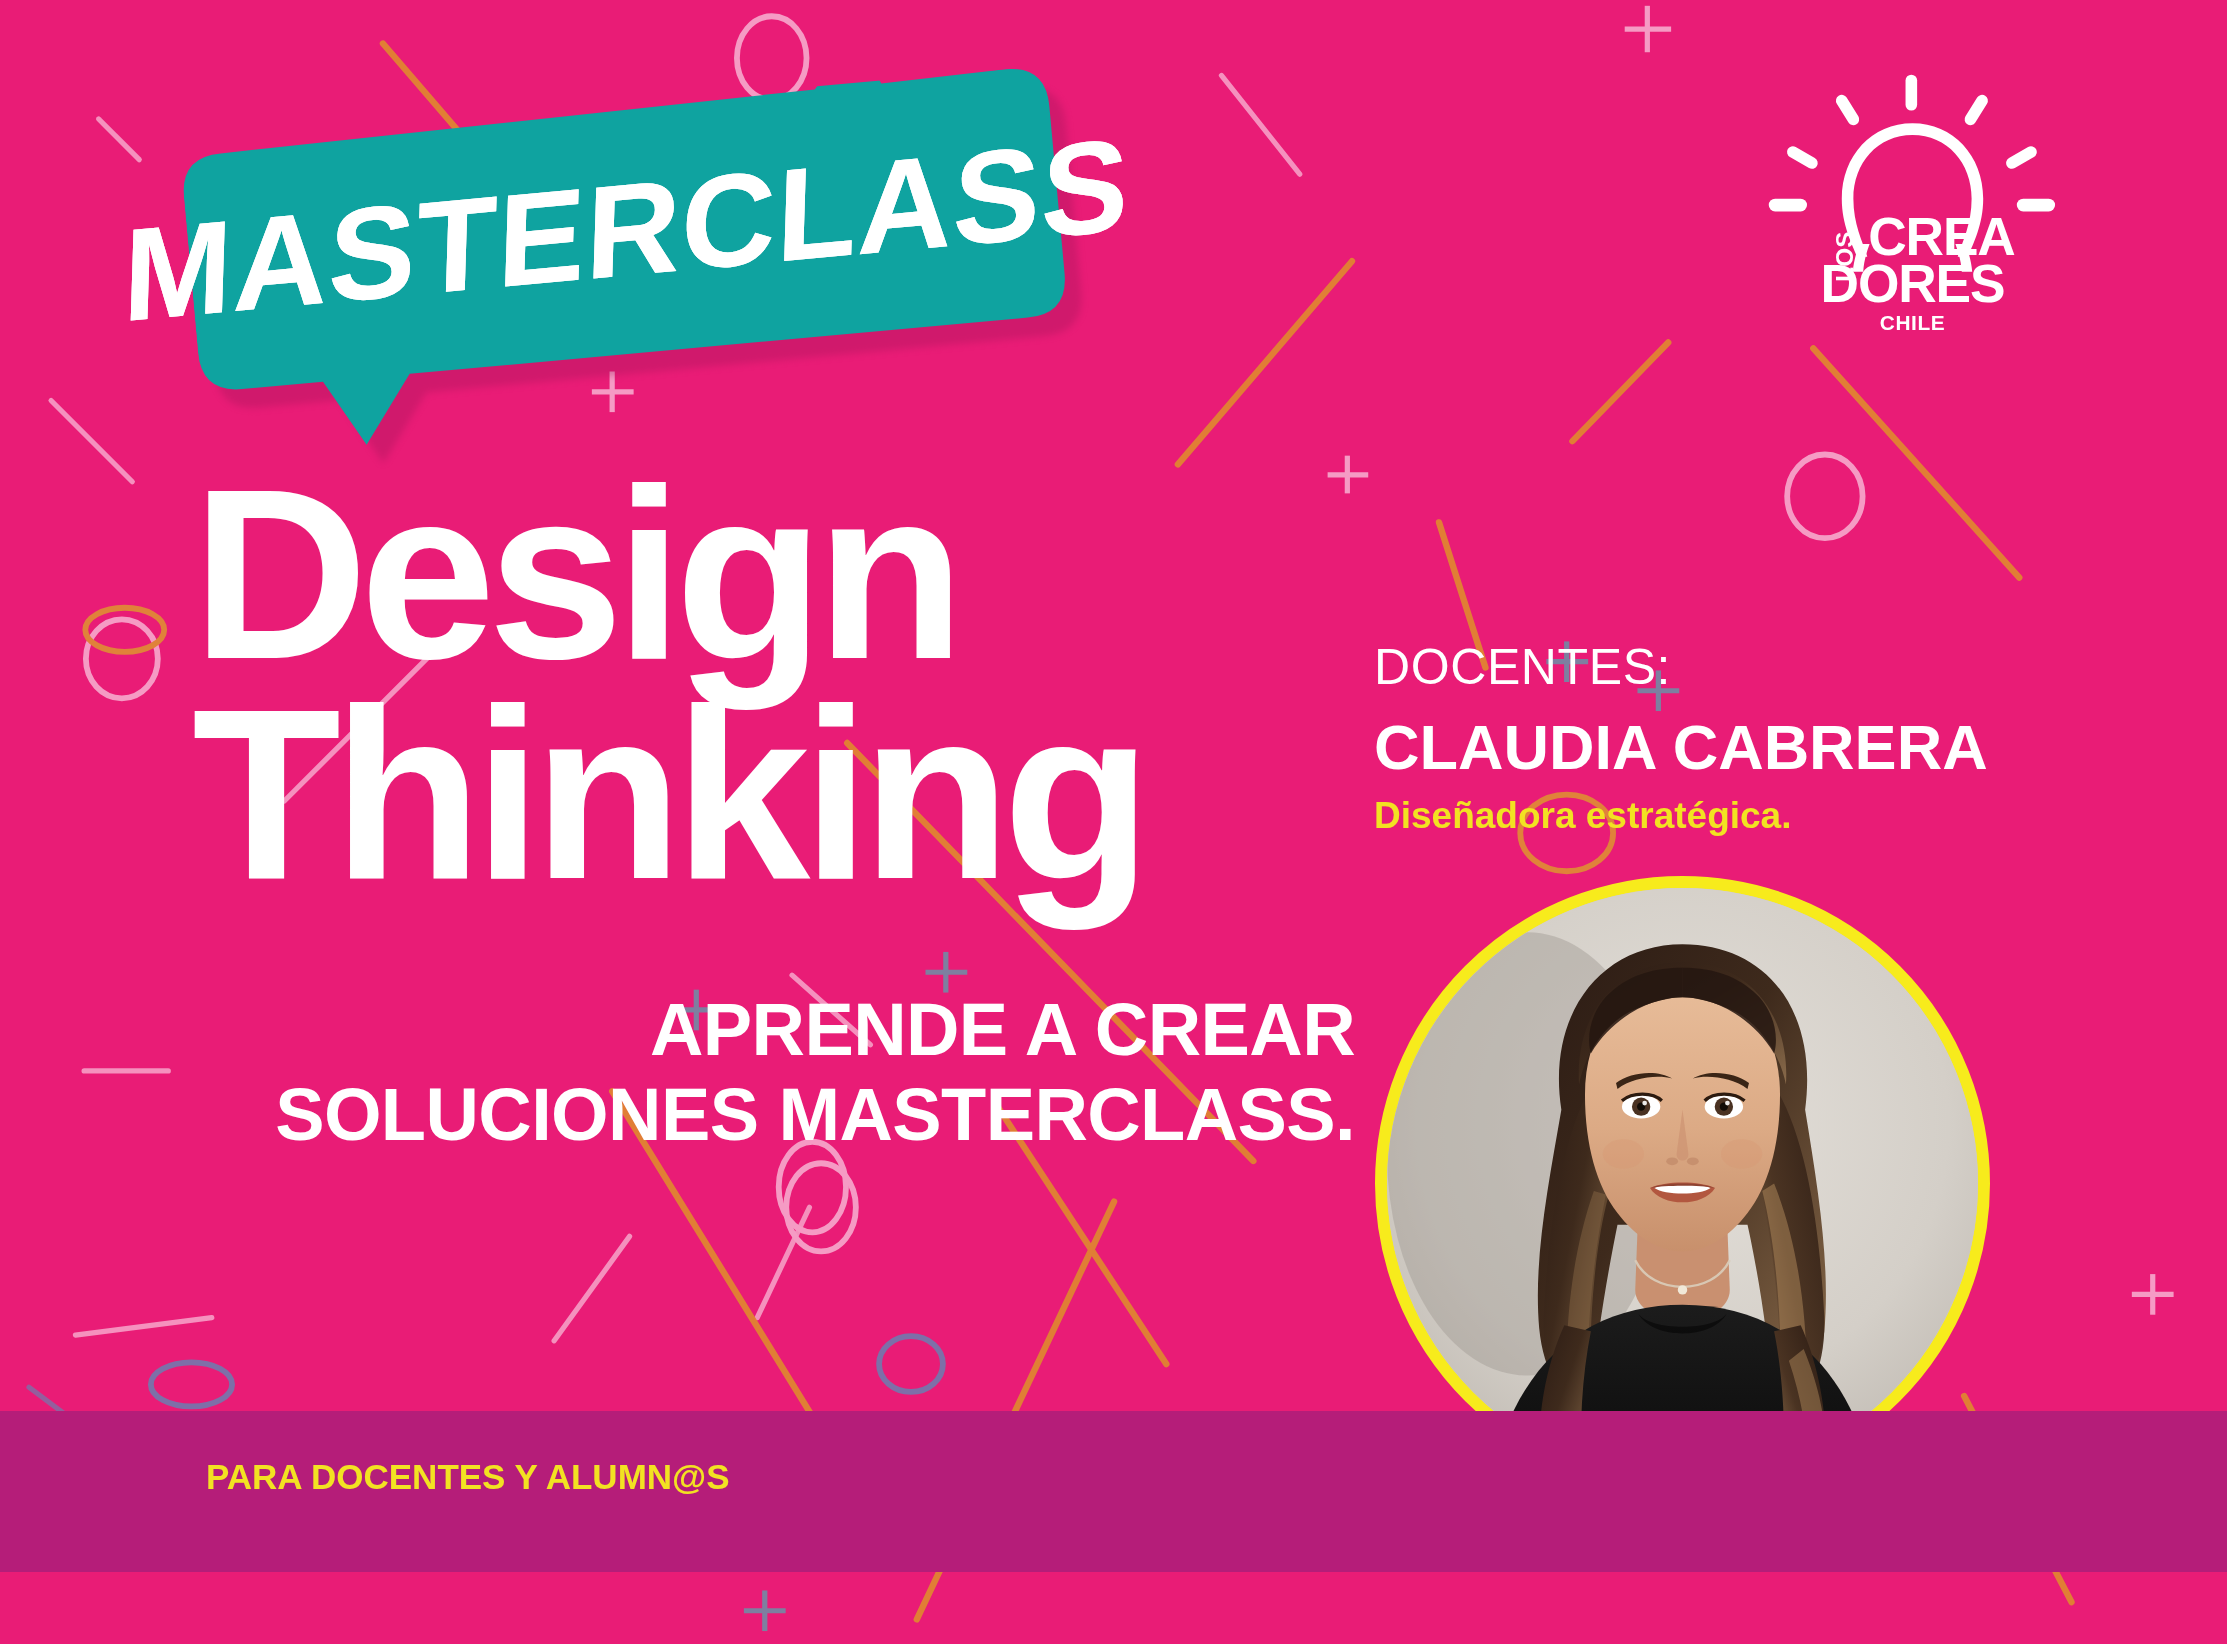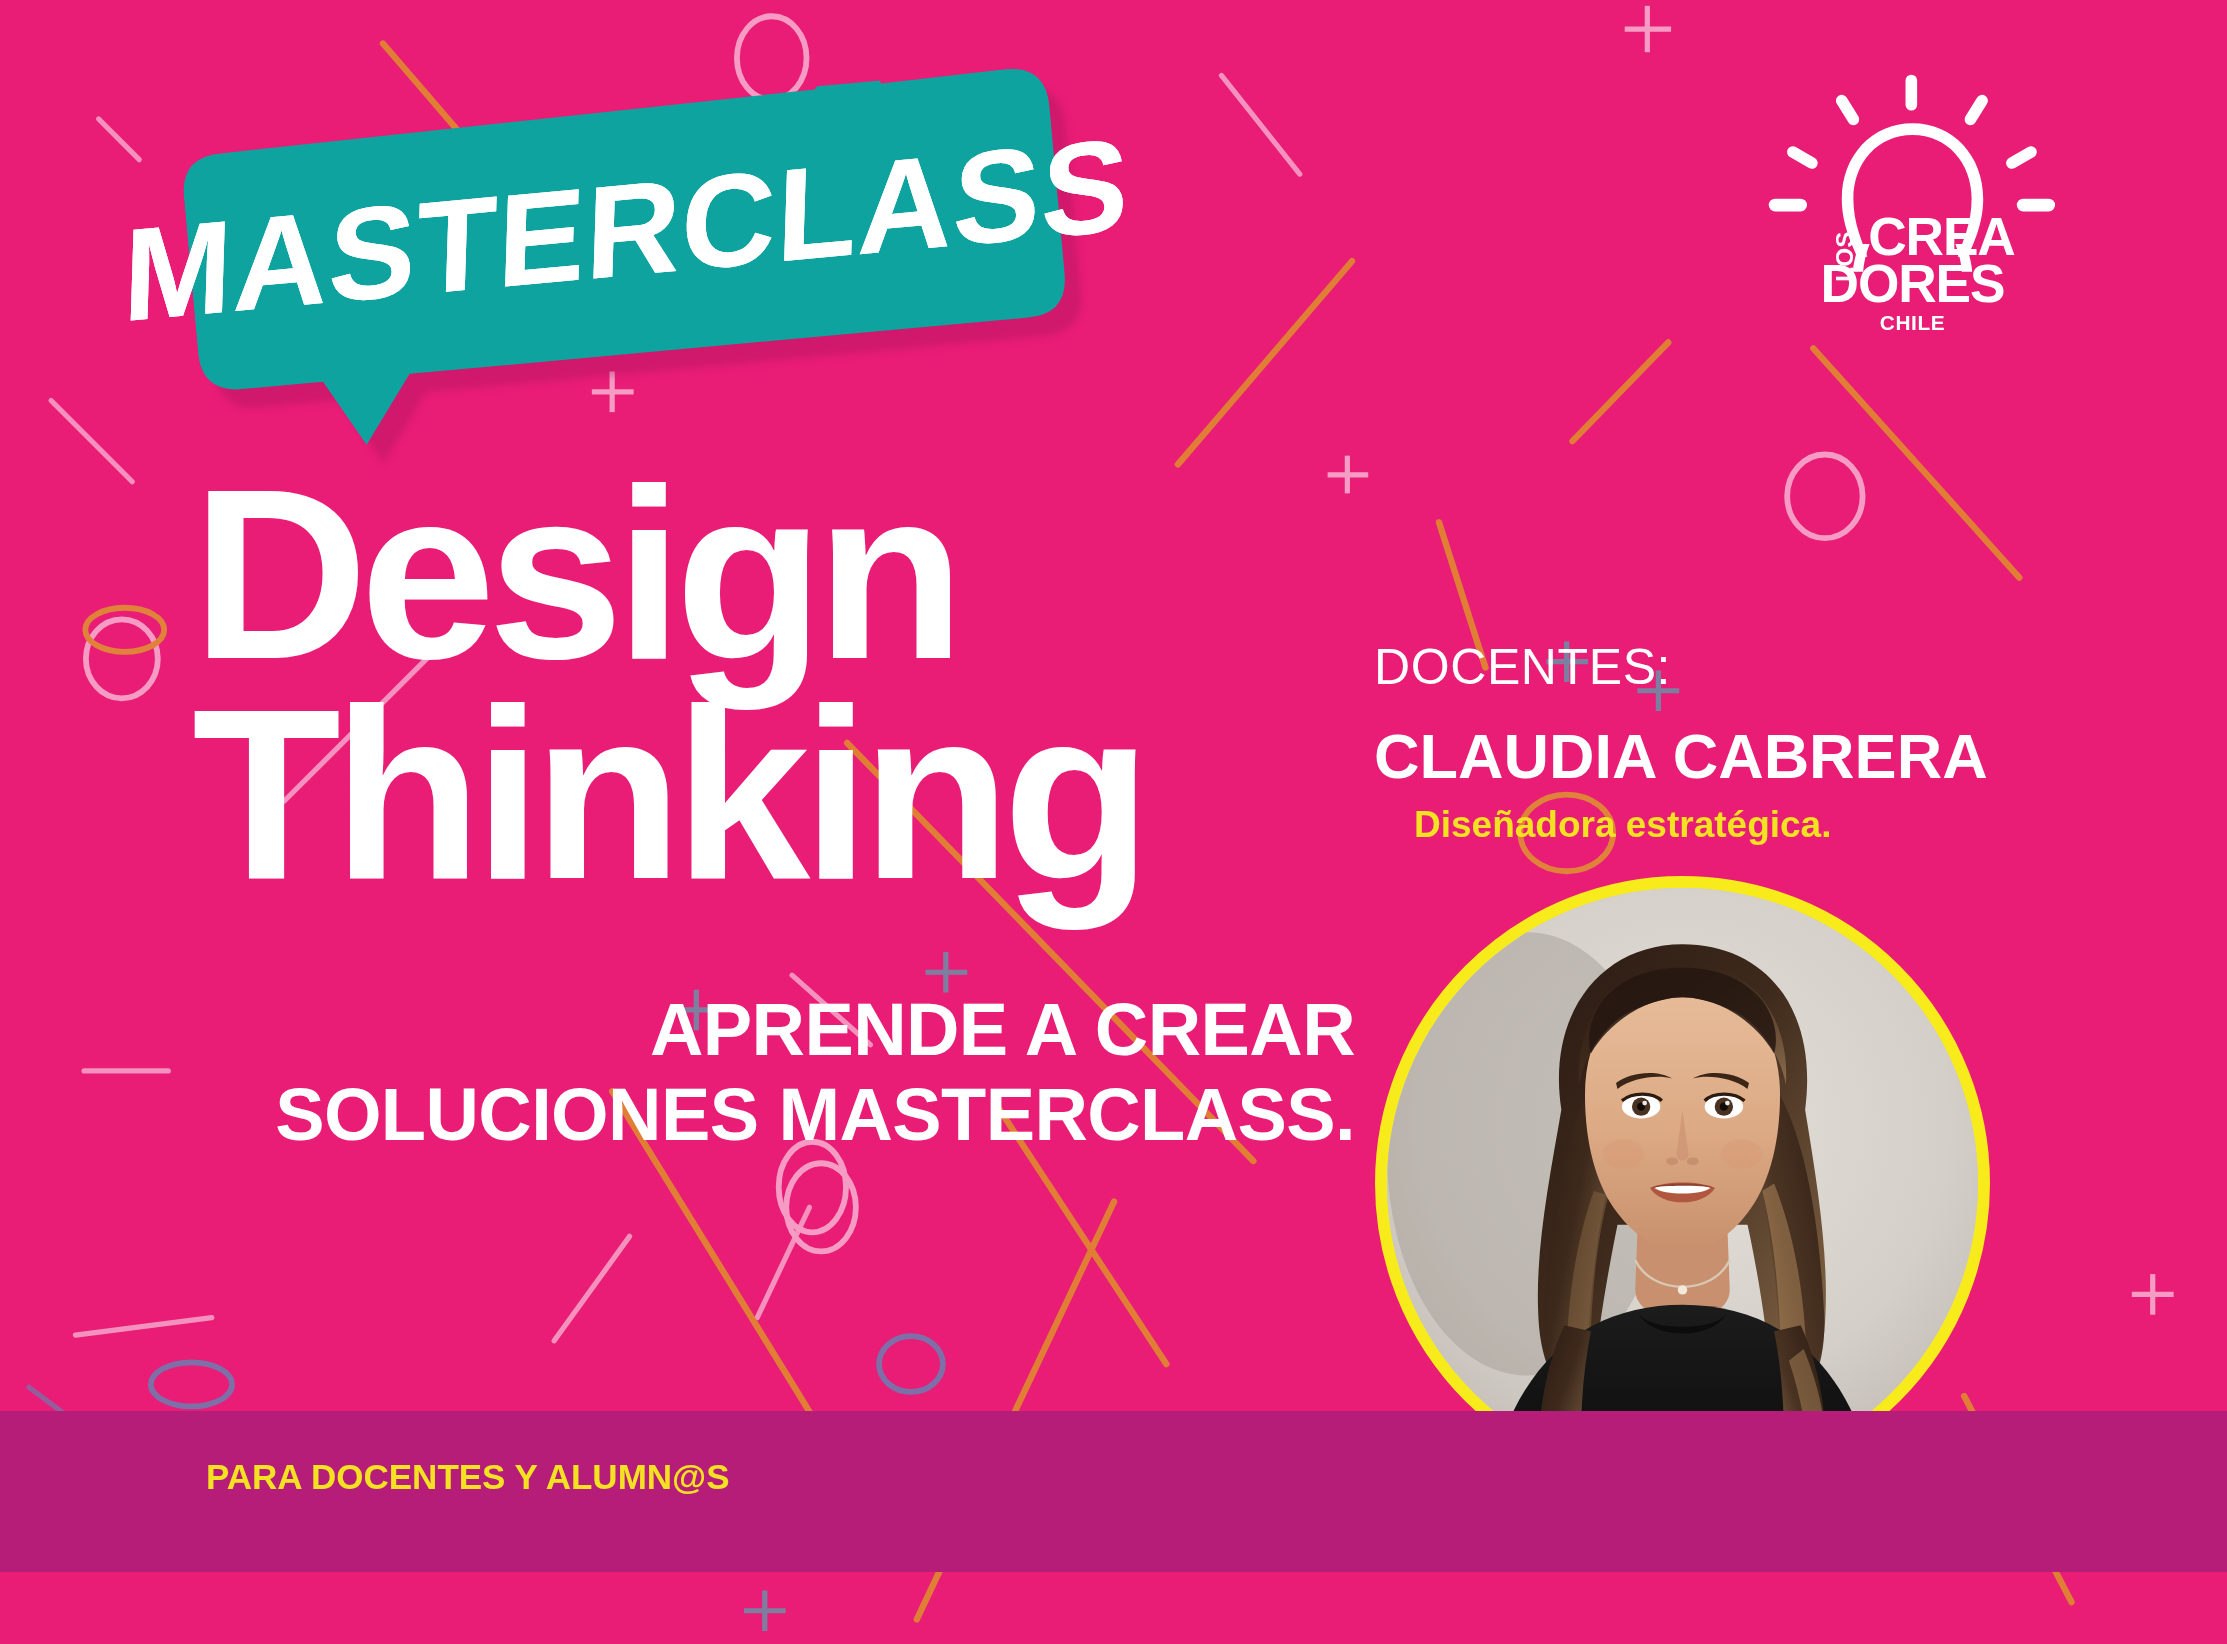--- a/index.html
+++ b/index.html
@@ -85,30 +85,29 @@
     font-weight:normal;
     letter-spacing:0.6px;
     line-height:1.05;
   }
   .speaker-name {
     color:#FFFFFF;
     font-size:63px;
     font-weight:bold;
     letter-spacing:0px;
     line-height:1.2;
-    margin-top:25px;
+    margin-top:16px;
     white-space:nowrap;
   }
   .speaker-role {
     color:#F2E222;
     font-size:37px;
     font-weight:bold;
     line-height:1.2;
     margin-top:9.3px;
-    margin-left:40px;
   }
 
   
   .portrait {
     position:absolute;
     left:1375px; top:876px;
     width:615px; height:615px;
     border-radius:50%;
     border:12.8px solid #F7EB1C;
     overflow:hidden;

